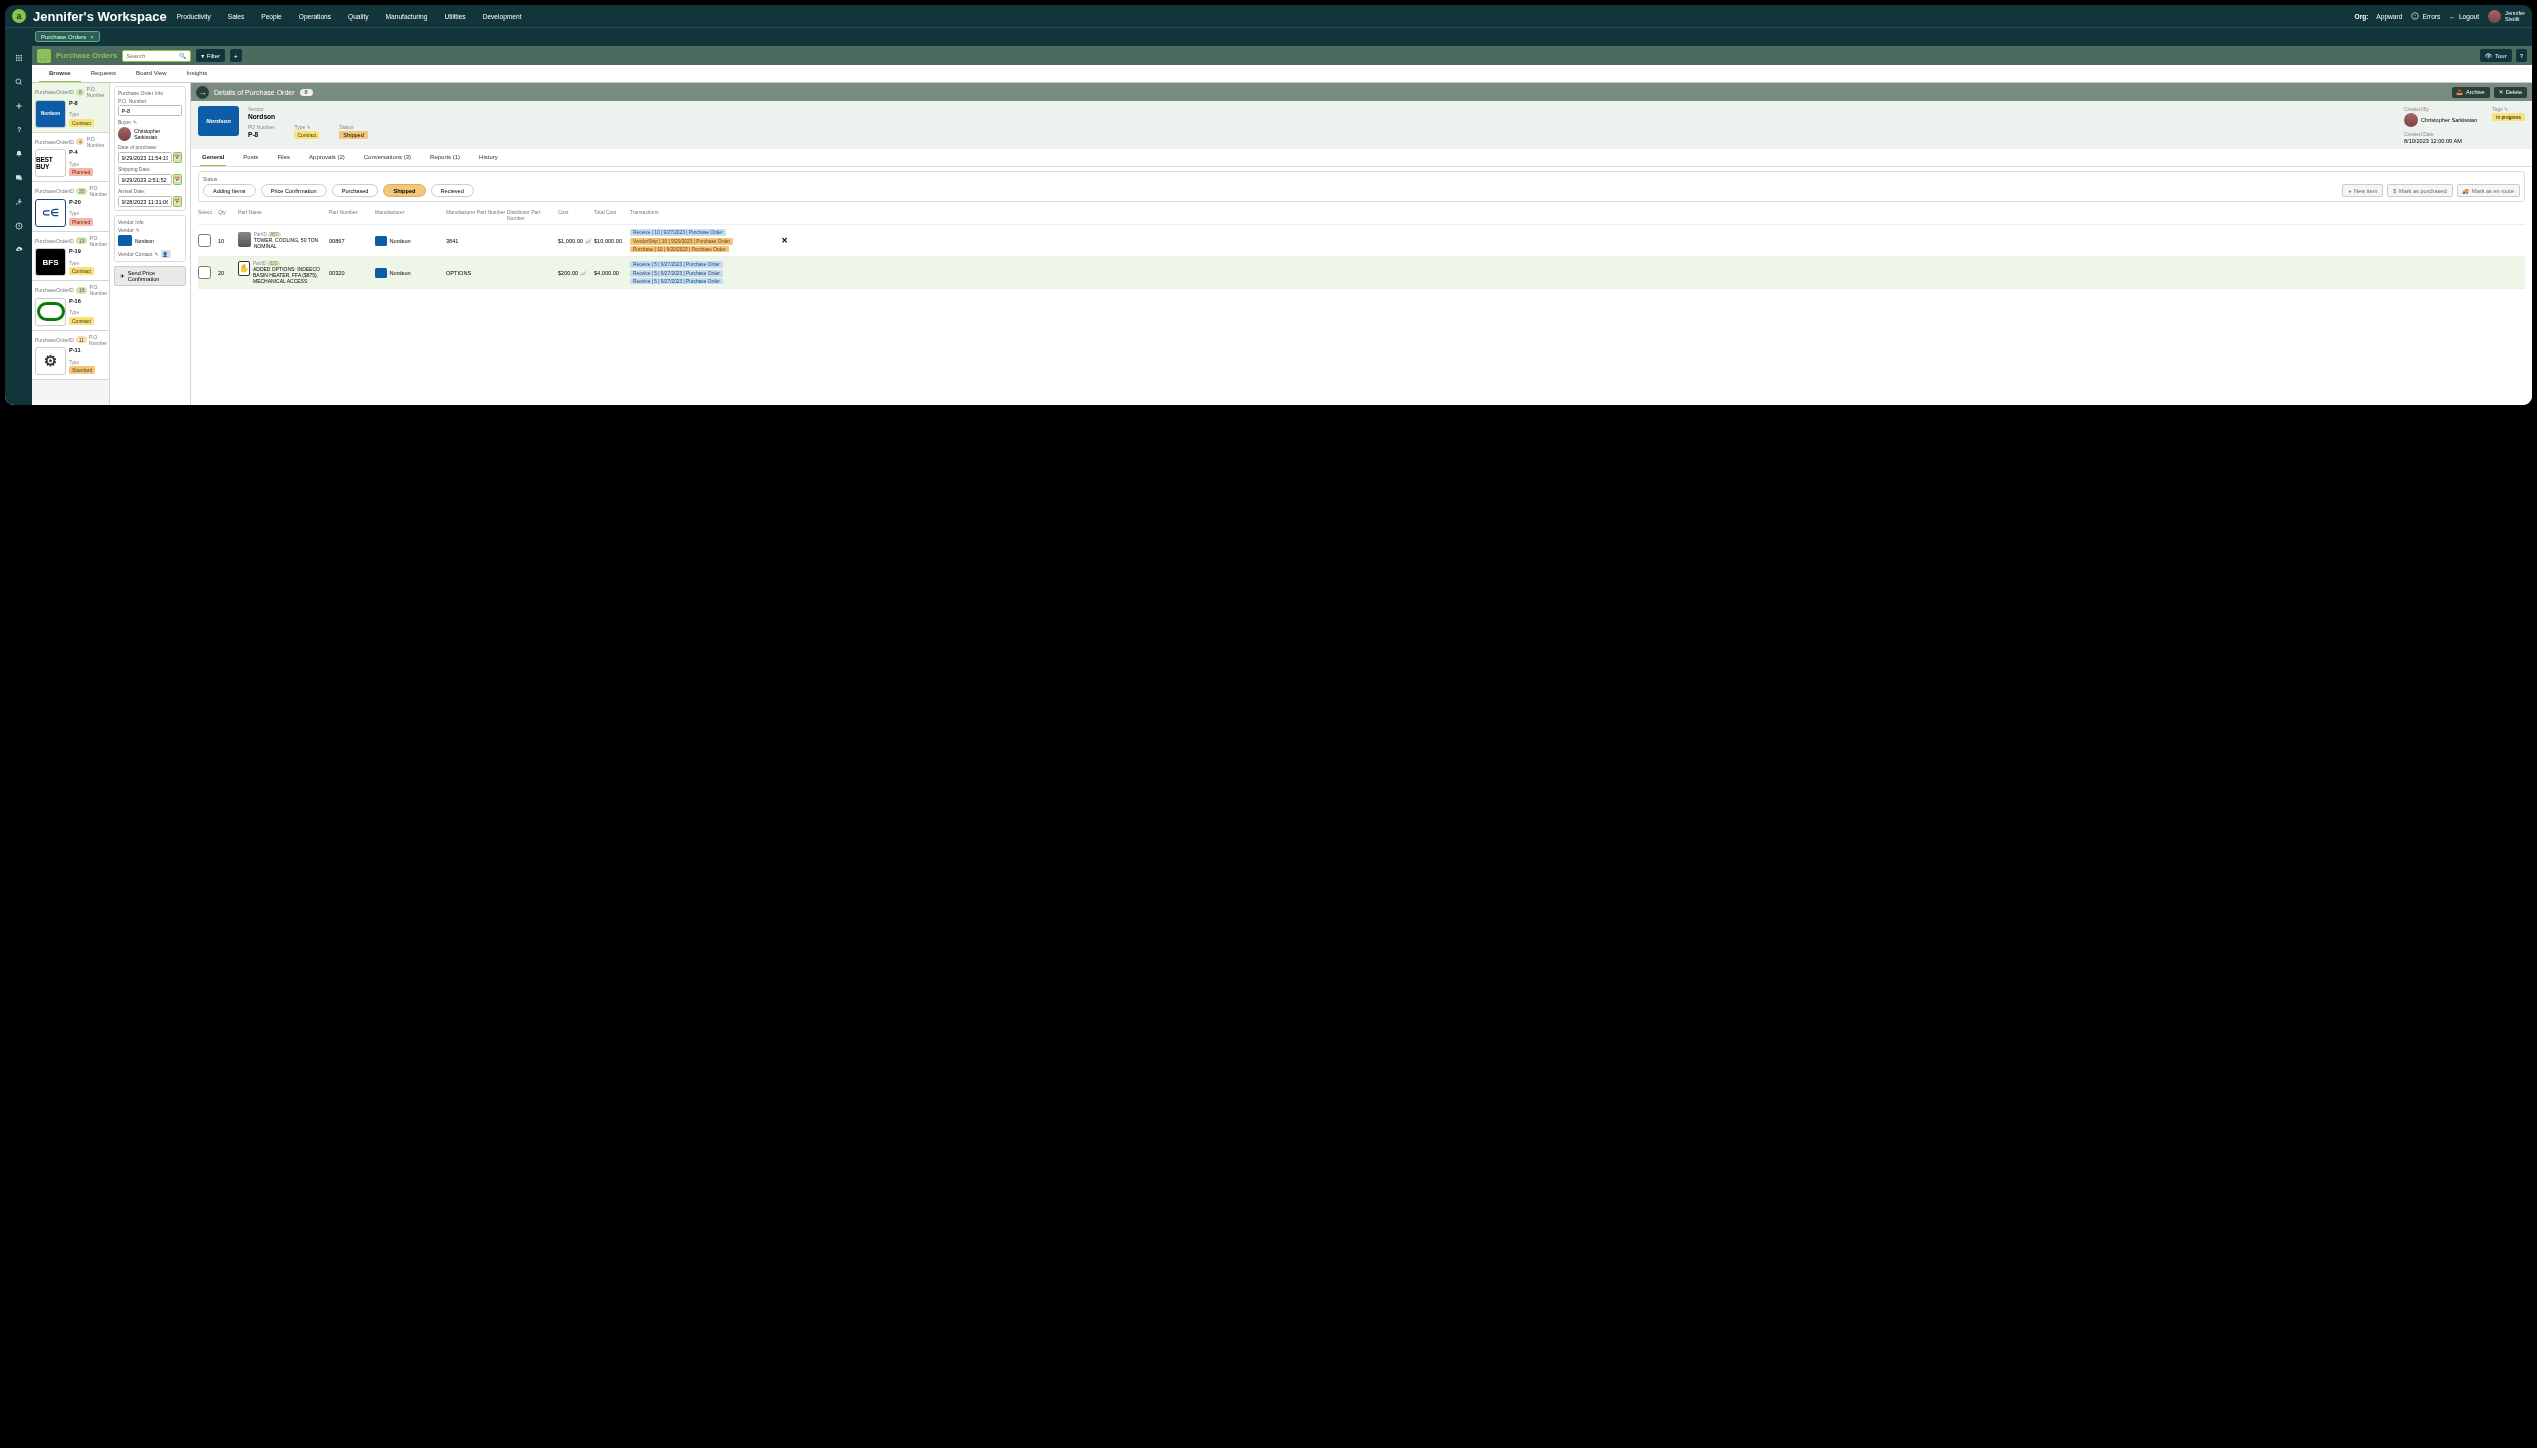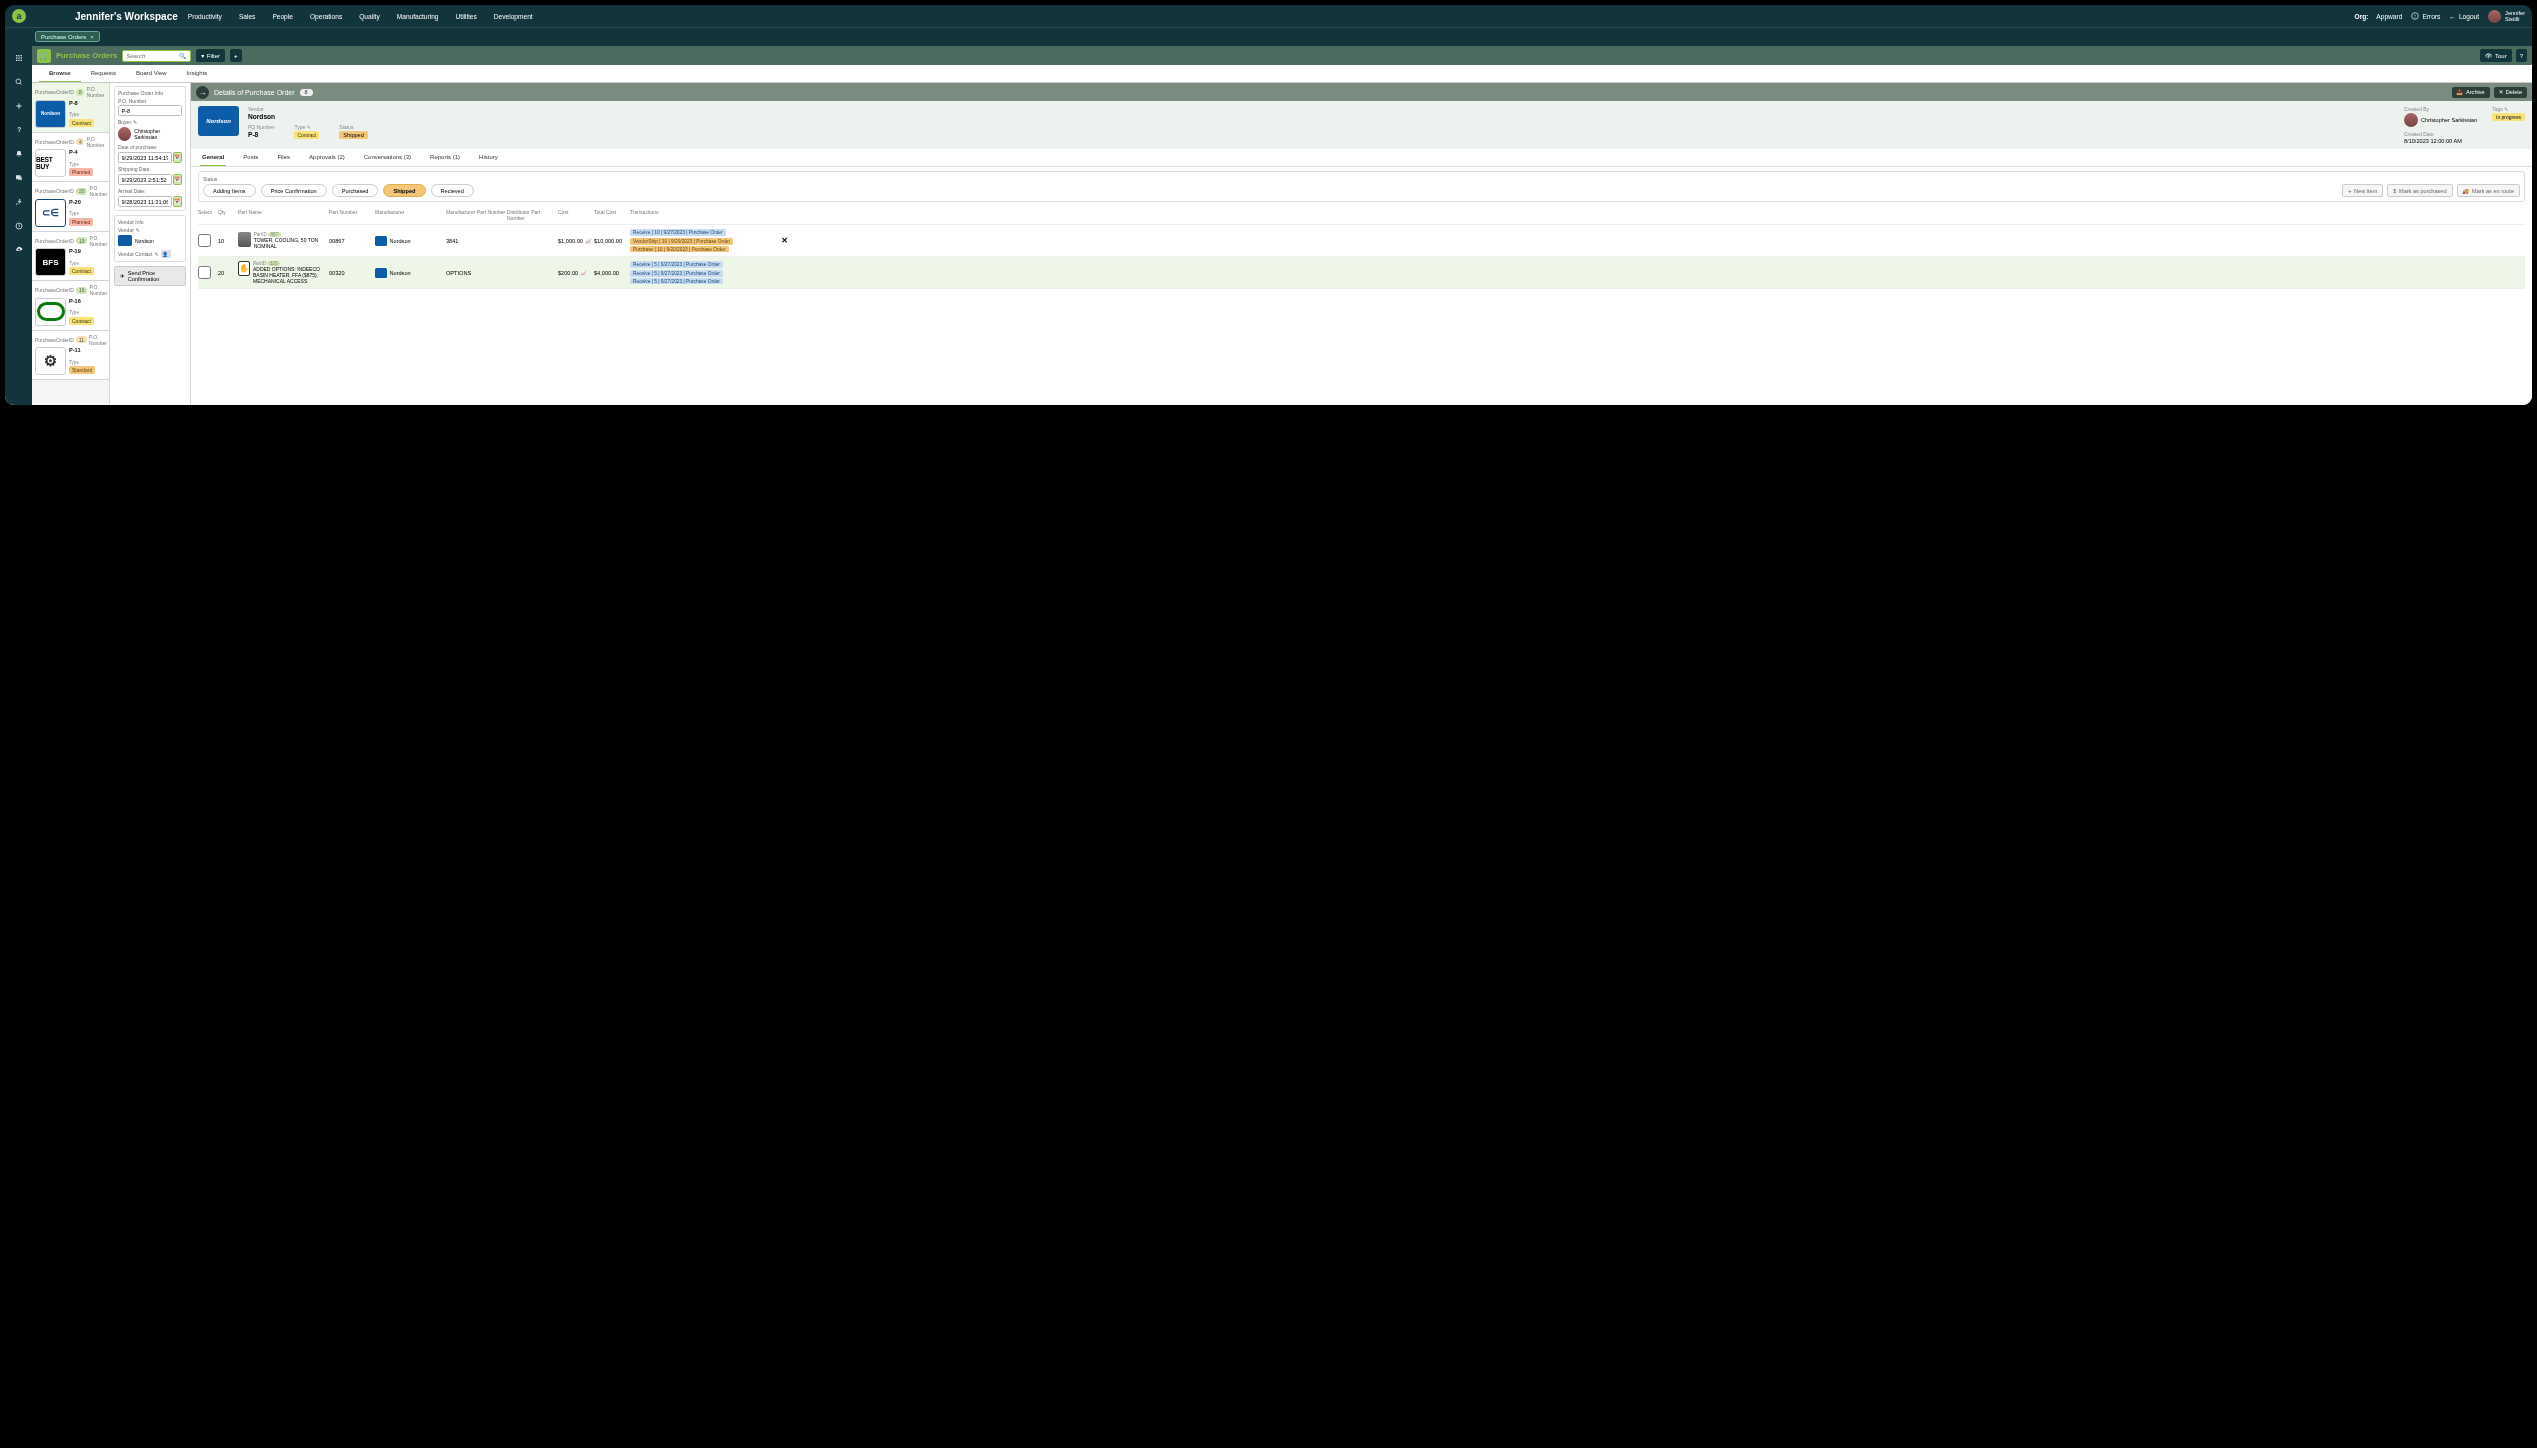--- a/index.html
+++ b/index.html
@@ -1,21 +1,21 @@
 <!DOCTYPE html>
 <html style="font-size:8px"><head>
 <meta charset="utf-8">
 <style>
 * { margin: 0; padding: 0; box-sizing: border-box; font-family: -apple-system, BlinkMacSystemFont, "Segoe UI", Arial, sans-serif; }
 body { background: #000; padding: 5px; }
 .app-frame { background: #000; border-radius: 9px; overflow: hidden; }
 .header-bar { background: #12343b; color: #fff; display: flex; align-items: center; height: 23px; padding: 0 7px; gap: 10px; border-bottom: 0.5px solid #2c4a50; }
 .header-left { display: flex; align-items: center; gap: 7px; }
 .logo-circle { width: 14px; height: 14px; background: #8bc34a; border-radius: 50%; display: flex; align-items: center; justify-content: center; font-weight: bold; color: #12343b; font-size: 9px; }
-.workspace-title { font-weight: bold; font-size: 10px; margin-left: 42px; }
+.workspace-title { font-weight: bold; font-size: 13px; }
 .main-nav { display: flex; gap: 17px; font-size: 6.6px; }
 .main-nav span { cursor: pointer; }
 .header-right { margin-left: auto; display: flex; align-items: center; gap: 9px; font-size: 6.6px; }
 .header-right .icon-set { display: flex; align-items: center; gap: 3px; }
 .user-block { display: flex; align-items: center; gap: 4px; }
 .avatar { width: 13px; height: 13px; border-radius: 50%; background: linear-gradient(#a66,#744); }
 .user-text { font-size: 5.6px; line-height: 1.1; }
 .tab-row { background: #12343b; padding: 3px 30px 4px; }
 .tab-chip { display: inline-flex; align-items: center; gap: 4px; background: #2e5e52; border: 0.5px solid #6a9; color: #cfe; padding: 1.5px 5px; border-radius: 2.5px; font-size: 6px; }
 .tab-chip .x { cursor: pointer; color: #bdc; }

